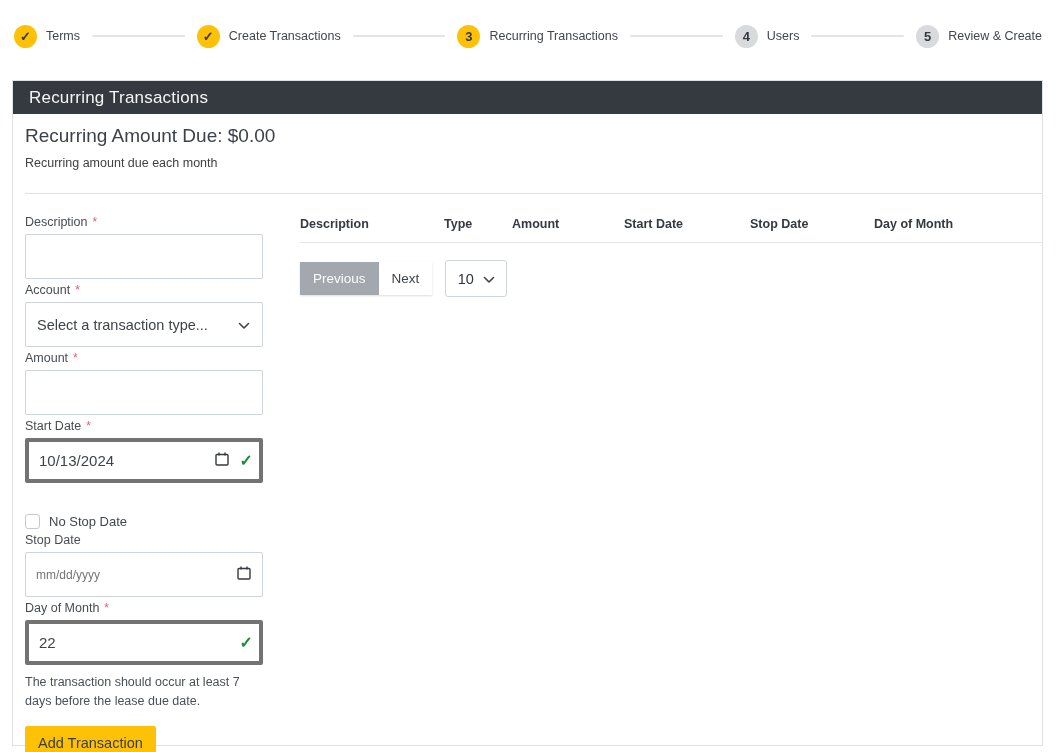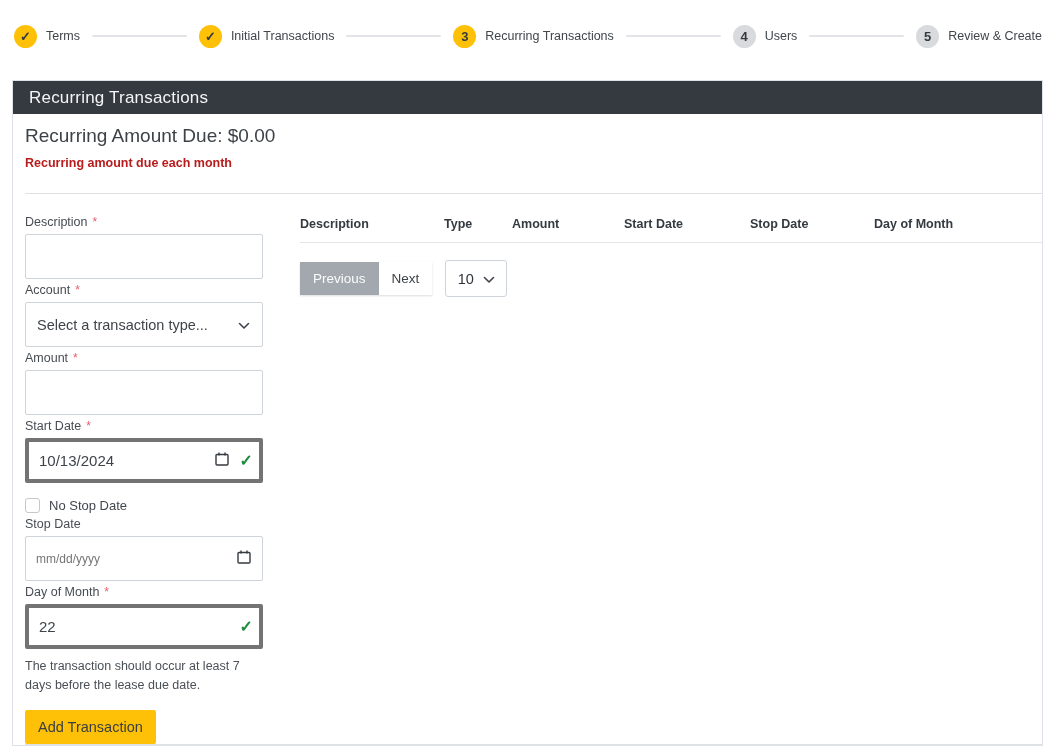--- a/index.html
+++ b/index.html
@@ -32,21 +32,21 @@
     border: 1px solid #dee2e6;
     display: flex; flex-direction: column;
   }
   .card-titlebar {
     height: 33px; background: #343a40; color: #f4f5f6;
     display: flex; align-items: center;
     padding-left: 16px; font-size: 17px; letter-spacing: .2px;
     flex: none;
   }
   .card-heading { margin: 11px 0 0 12px; font-size: 19px; color: #3d4248; font-weight: 400; }
-  .card-subheading { margin: 9px 0 0 12px; font-size: 12.5px; color: #b91c1c; font-weight: bold; }
+  .card-subheading { margin: 9px 0 0 12px; font-size: 12.5px; color: #404040; }
   .divider { border: none; border-top: 1px solid #dfe2e5; margin: 23px 0 0 12px; }
 
   
   .main-row { display: flex; padding: 17px 0 0 12px; flex: 1 1 auto; align-items: flex-start; gap: 9px; }
 
   
   .form-col { width: 238px; flex: none; }
   .field-label { font-size: 12.5px; color: #474c52; margin: 4px 0 5px; }
   .req { color: #e4606d; margin-left: 5px; font-size: 12px; }
   .text-input, .fake-select {
@@ -65,21 +65,21 @@
   .valid-check {
     position: absolute; right: 10px; top: 50%; transform: translateY(-50%);
     color: #1e8b3c; font-size: 16px; font-weight: 700; line-height: 1; pointer-events: none;
   }
   .date-input { padding-right: 58px; }
   .cal-icon { position: absolute; top: 50%; transform: translateY(-50%); pointer-events: none; }
   .cal-pos-a { right: 34px; }
   .cal-pos-b { right: 12px; }
   .placeholder { color: #6d747b; }
 
-  .checkbox-row { display: flex; align-items: center; margin-top: 15px; }
+  .checkbox-row { display: flex; align-items: center; margin-top: 31px; }
   .checkbox {
     width: 15px; height: 15px; border: 1px solid #c3c9cf; border-radius: 3px;
     background: #fff; appearance: none; -webkit-appearance: none; cursor: pointer; flex: none;
   }
   .checkbox-label { margin-left: 9px; font-size: 13px; color: #42474d; }
 
   .helper-text { margin-top: 8px; width: 218px; font-size: 12.5px; color: #4a5056; line-height: 1.55; }
 
   .btn { border: none; cursor: pointer; font-family: "Liberation Sans", sans-serif; border-radius: 2px; }
   .btn-warning { background: #ffc107; color: #393e44; font-size: 14.5px; padding: 9px 13px; }
@@ -125,21 +125,21 @@
     <span class="step-circle complete">
       <span class="step-check">✓</span>
     </span>
     <span class="step-label">Terms</span>
   </div>
   <div class="step-connector"></div>
   <div class="step">
     <span class="step-circle complete">
       <span class="step-check">✓</span>
     </span>
-    <span class="step-label">Initial Transactions</span>
+    <span class="step-label">Create Transactions</span>
   </div>
   <div class="step-connector"></div>
   <div class="step">
     <span class="step-circle active">3</span>
     <span class="step-label">Recurring Transactions</span>
   </div>
   <div class="step-connector"></div>
   <div class="step">
     <span class="step-circle upcoming">4</span>
     <span class="step-label">Users</span>

